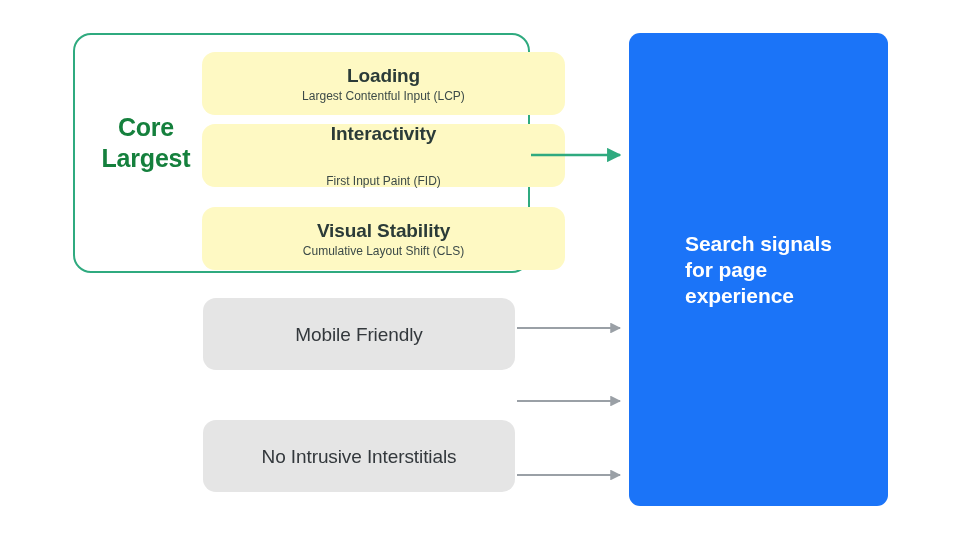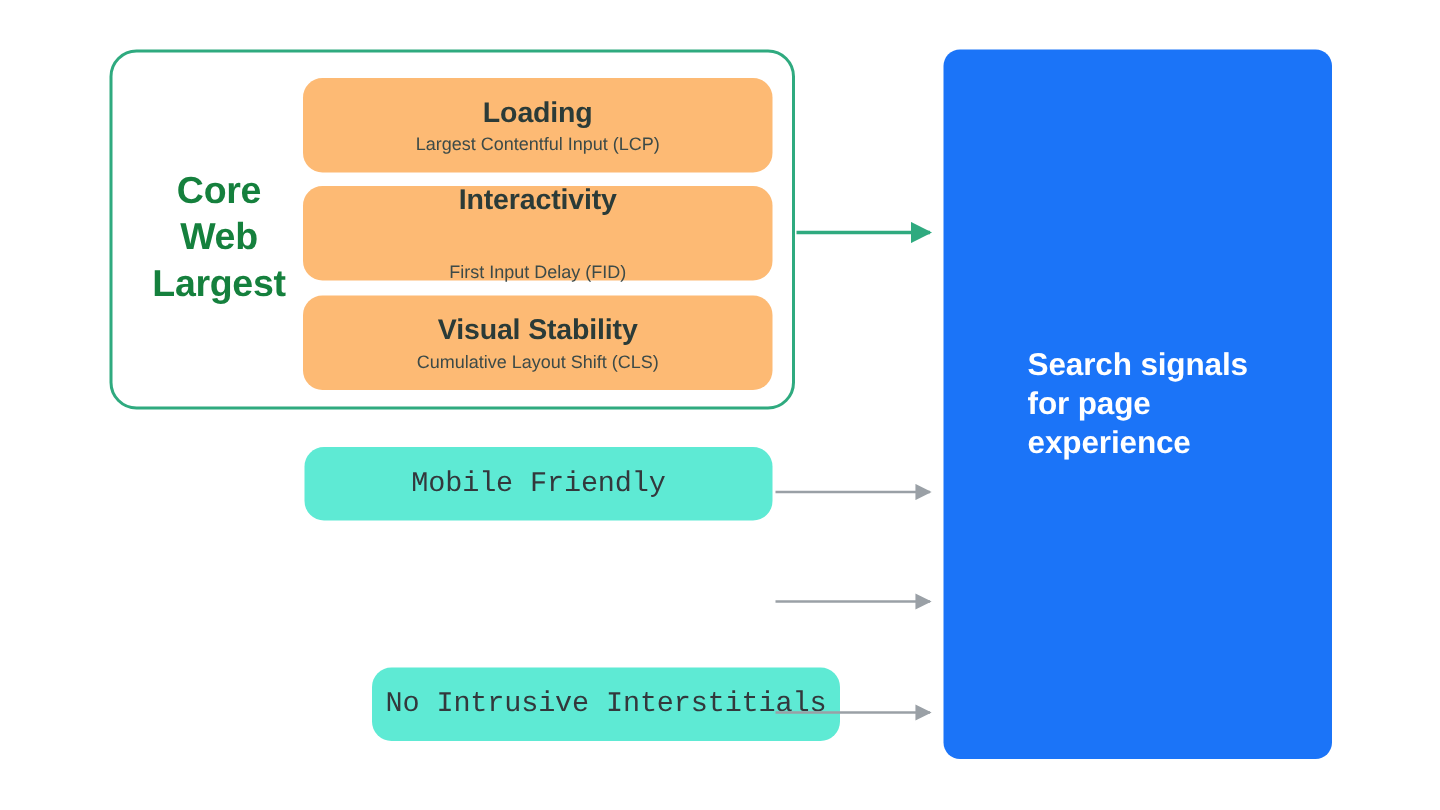--- a/index.html
+++ b/index.html
@@ -45,64 +45,63 @@
     font-weight: bold;
     line-height: 31px;
     letter-spacing: -0.2px;
   }
   .cwv-label span { display: block; }
 
   
   .vital-card {
     position: absolute;
     left: 202px;
-    width: 313px;
+    width: 363px;
     height: 63px;
-    background: #fdba74;
+    background: #fef9c3;
     border-radius: 13px;
     box-sizing: border-box;
     display: flex;
     flex-direction: column;
     align-items: center;
     justify-content: center;
   }
   .vital-card.v1 { top: 52px; }
   .vital-card.v2 { top: 124px; gap: 27px; }
-  .vital-card.v3 { top: 197px; align-items: center; }
+  .vital-card.v3 { top: 207px; align-items: center; }
 
   .vital-title {
     font-size: 19px;
     font-weight: bold;
     color: #2b3b38;
     line-height: 23px;
     letter-spacing: -0.1px;
   }
   .vital-sub {
     font-size: 12px;
     color: #3c4a48;
     line-height: 16px;
     margin-top: 1px;
   }
 
   
   .signal-box {
     position: absolute;
     left: 203px;
     width: 312px;
-    height: 49px;
-    background: #5eead4;
+    height: 72px;
+    background: #e5e5e5;
     border-radius: 13px;
     display: flex;
     align-items: center;
     justify-content: center;
-    font-family: Liberation Mono, monospace;
   }
   .signal-box.s1 { top: 298px; }
   .signal-box.s2 { top: 371px; }
-  .signal-box.s3 { top: 445px; margin-left: 45px; }
+  .signal-box.s3 { top: 420px; }
 
   .signal-label {
     font-size: 19px;
     color: #33383c;
     letter-spacing: -0.1px;
     line-height: 23px;
   }
 
   
   .search-box {
@@ -139,32 +138,31 @@
 </style>
 </head>
 <body>
 
 <div class="canvas">
 
   <div class="cwv-container"></div>
 
   <div class="cwv-label">
     <span>Core</span>
-    <span>Web</span>
     <span>Largest</span>
   </div>
 
   <div class="vital-card v1">
     <div class="vital-title">Loading</div>
     <div class="vital-sub">Largest Contentful Input (LCP)</div>
   </div>
 
   <div class="vital-card v2">
     <div class="vital-title">Interactivity</div>
-    <div class="vital-sub">First Input Delay (FID)</div>
+    <div class="vital-sub">First Input Paint (FID)</div>
   </div>
 
   <div class="vital-card v3">
     <div class="vital-title">Visual Stability</div>
     <div class="vital-sub">Cumulative Layout Shift (CLS)</div>
   </div>
 
   <div class="signal-box s1">
     <div class="signal-label">Mobile Friendly</div>
   </div>

